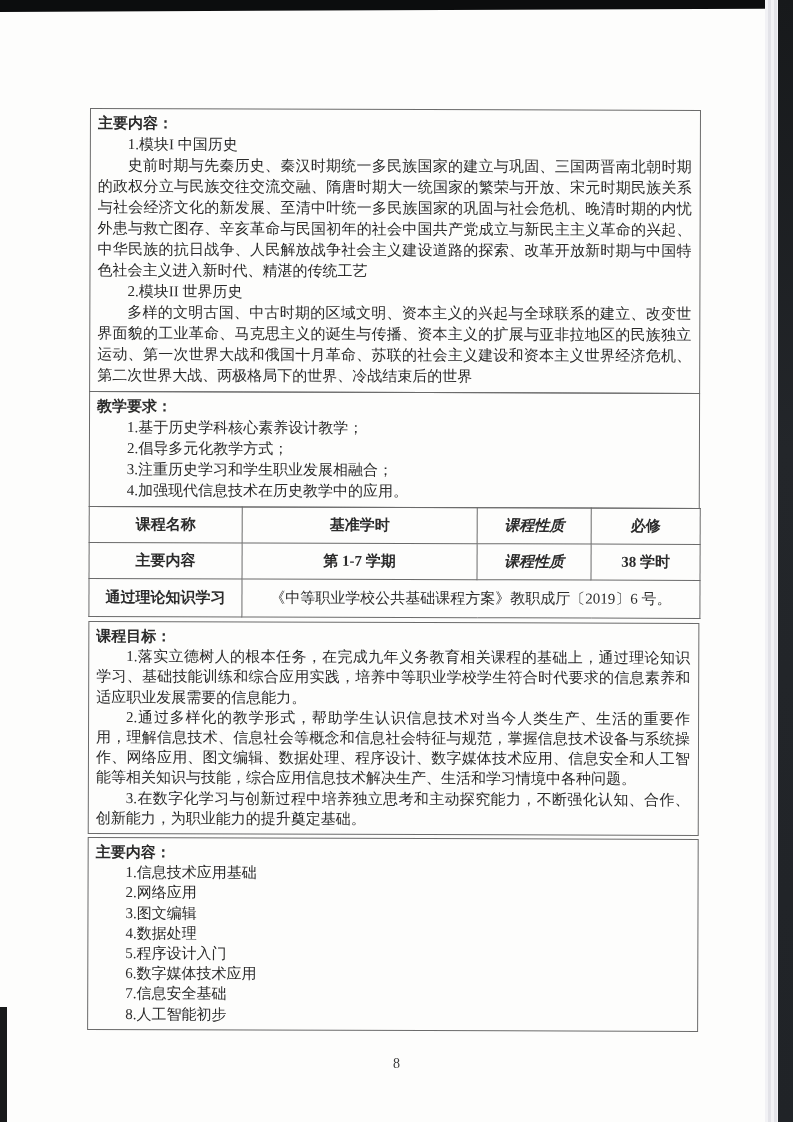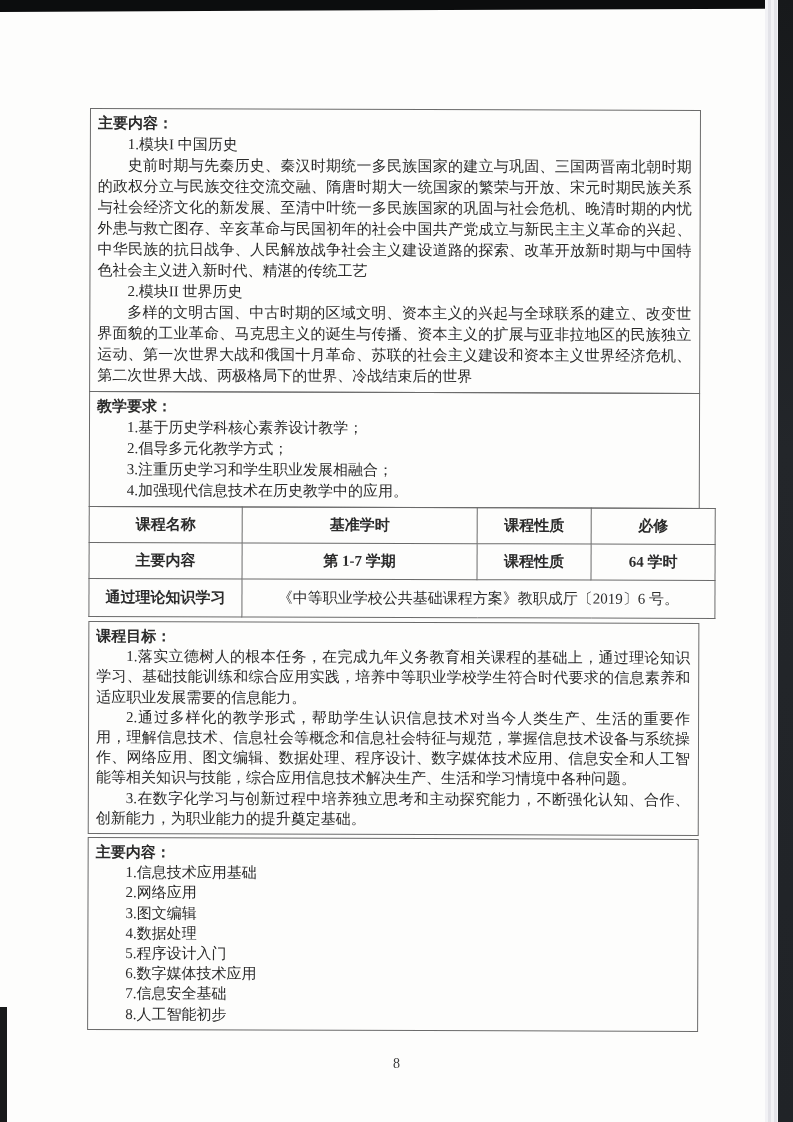--- a/index.html
+++ b/index.html
@@ -68,22 +68,22 @@
   }
   table.course td {
     border: 1px solid #6b6b6b;
     text-align: center;
     vertical-align: middle;
     height: 36px;
     padding: 2px 4px;
   }
   td.c1 { width: 153px; }
   td.c2 { width: 235px; }
-  td.c3 { width: 114px; }
-  td.c4 { width: 124px; }
+  td.c3 { width: 114px; font-style: italic; }
+  td.c4 { width: 109px; }
   .lbl { font-weight: bold; }
   .val { font-weight: bold; }
   .val-plain { font-weight: normal; }
   tr.r3 td { height: 38px; }
   
   .page-number {
     position: absolute;
     top: 1056px; left: 0;
     width: 100%;
     text-align: center;
@@ -122,21 +122,21 @@
         <tr>
       <td class="c1 lbl">课程名称</td>
       <td class="c2 val">基准学时</td>
       <td class="c3 lbl">课程性质</td>
       <td class="c4 val">必修</td>
     </tr>
     <tr>
       <td class="c1 lbl">主要内容</td>
       <td class="c2 val">第 1-7 学期</td>
       <td class="c3 lbl">课程性质</td>
-      <td class="c4 val">64 学时</td>
+      <td class="c4 val">38 学时</td>
     </tr>
     <tr class="r3">
       <td class="c1 lbl">通过理论知识学习</td>
       <td class="val-plain" colspan="3">《中等职业学校公共基础课程方案》教职成厅〔2019〕6 号。</td>
     </tr>
   </tbody>
     </table>
 
   <div class="gap"></div>
 

